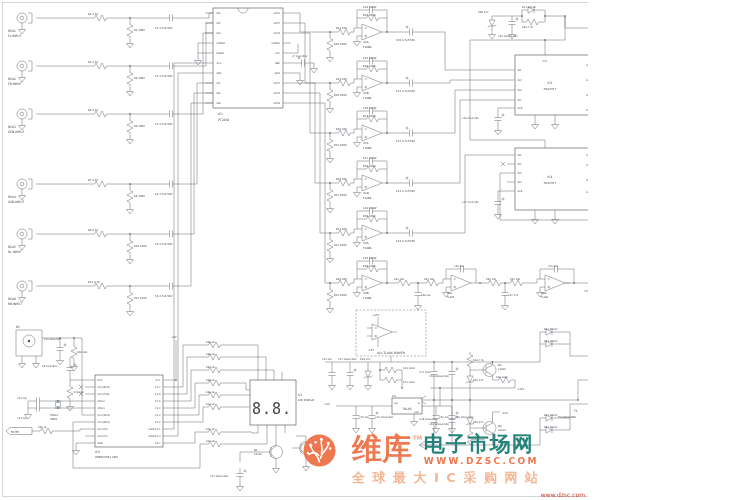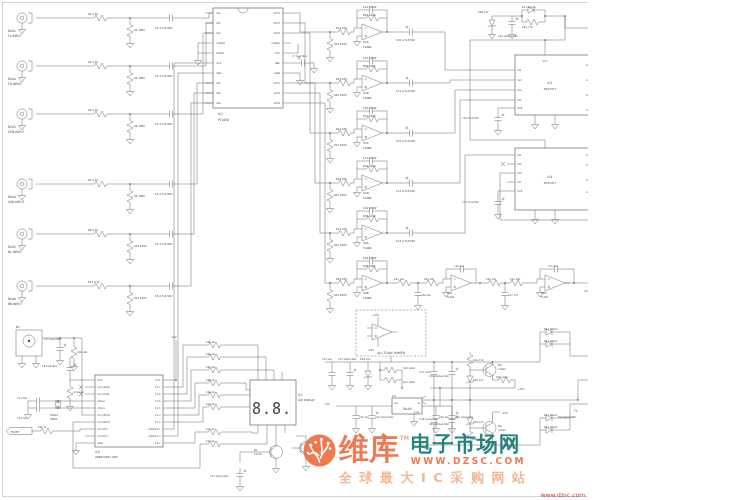--- a/index.html
+++ b/index.html
@@ -9,21 +9,21 @@
   .sch .icbox{fill:#fff;stroke:#5f646b;stroke-width:.7}
   .sch .dash{stroke-dasharray:2 1.6}
   .sch .dots{fill:#4a4e54;stroke:none}
   .sch .solid{fill:#6b7077;stroke:none}
   .sch text{stroke:none;fill:#3f434a}
   .t22{font-size:2.2px}.t24{font-size:2.4px}.t26{font-size:2.6px}.t28{font-size:2.8px}
   .t3{font-size:3px}
   .t5{font-size:5.5px;letter-spacing:1.2px}
   .td{font-size:15px;font-family:"DejaVu Sans Mono",monospace;fill:#565a5e;letter-spacing:1px}
   .end{text-anchor:end}.mid{text-anchor:middle}
-  .wm{position:absolute;left:303px;top:434px;display:flex;align-items:flex-start;gap:3px;opacity:.9;pointer-events:none}
+  .wm{position:absolute;left:303px;top:434px;display:flex;align-items:flex-start;gap:16px;opacity:.9;pointer-events:none}
   .wm-main{display:flex;flex-direction:column}
   .wm-row{display:flex;align-items:flex-start}
   .wm-brand{font-size:30px;font-weight:bold;color:#ed6a3c;line-height:1}
   .wm-tm{font-size:6px;color:#ed6a3c;margin:0 2px 0 1px}
   .wm-col{display:flex;flex-direction:column}
   .wm-suffix{font-size:21px;font-weight:bold;color:#0f766e;line-height:1;letter-spacing:1px}
   .wm-url{font-size:9px;font-weight:bold;color:#ed6a3c;letter-spacing:2.4px;margin-top:1px}
   .wm-tagline{font-size:13px;color:rgba(242,152,102,.8);letter-spacing:7.5px;margin-top:3px;font-weight:bold;white-space:nowrap}
   .corner{position:absolute;right:3px;bottom:2px;font-size:6px;color:#c4372b}
 </style>

